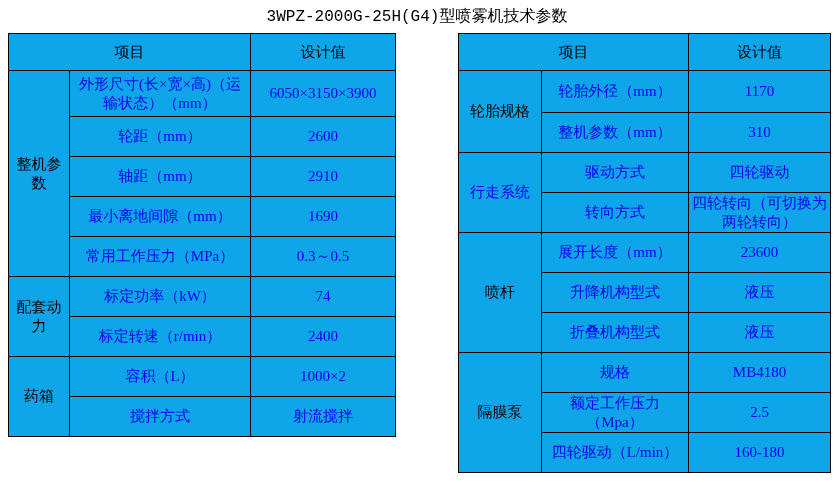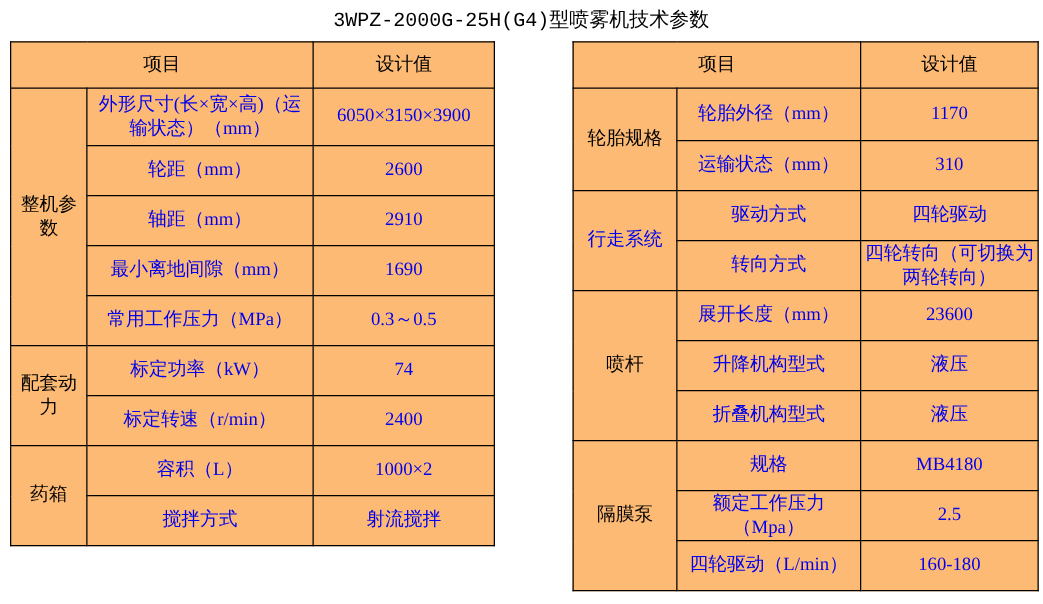--- a/index.html
+++ b/index.html
@@ -23,21 +23,21 @@
     font-size: 16px;
     letter-spacing: 0px;
     color: #000000;
     font-family: Liberation Mono, monospace;
   }
   table.spec {
     position: absolute;
     top: 33px;
     border-collapse: collapse;
     table-layout: fixed;
-    background: #fdba74;
+    background: #0ea5e9;
   }
   table.spec.left  { left: 8px;   width: 387px; }
   table.spec.right { left: 458px; width: 372px; }
   .spec th, .spec td {
     border: 1px solid #000000;
     text-align: center;
     vertical-align: middle;
     font-weight: normal;
     font-size: 15px;
     line-height: 1.25;
@@ -116,21 +116,21 @@
   <tr style="height:37px">
     <th colspan="2">项目</th>
     <th>设计值</th>
   </tr>
   <tr style="height:42px">
     <td class="grp" rowspan="2">轮胎规格</td>
     <td class="item">轮胎外径（mm）</td>
     <td class="val">1170</td>
   </tr>
   <tr style="height:40px">
-    <td class="item">运输状态（mm）</td>
+    <td class="item">整机参数（mm）</td>
     <td class="val">310</td>
   </tr>
   <tr style="height:40px">
     <td class="grp" rowspan="2" style="color:#0000ee">行走系统</td>
     <td class="item">驱动方式</td>
     <td class="val">四轮驱动</td>
   </tr>
   <tr style="height:40px">
     <td class="item">转向方式</td>
     <td class="val">四轮转向（可切换为两轮转向）</td>

